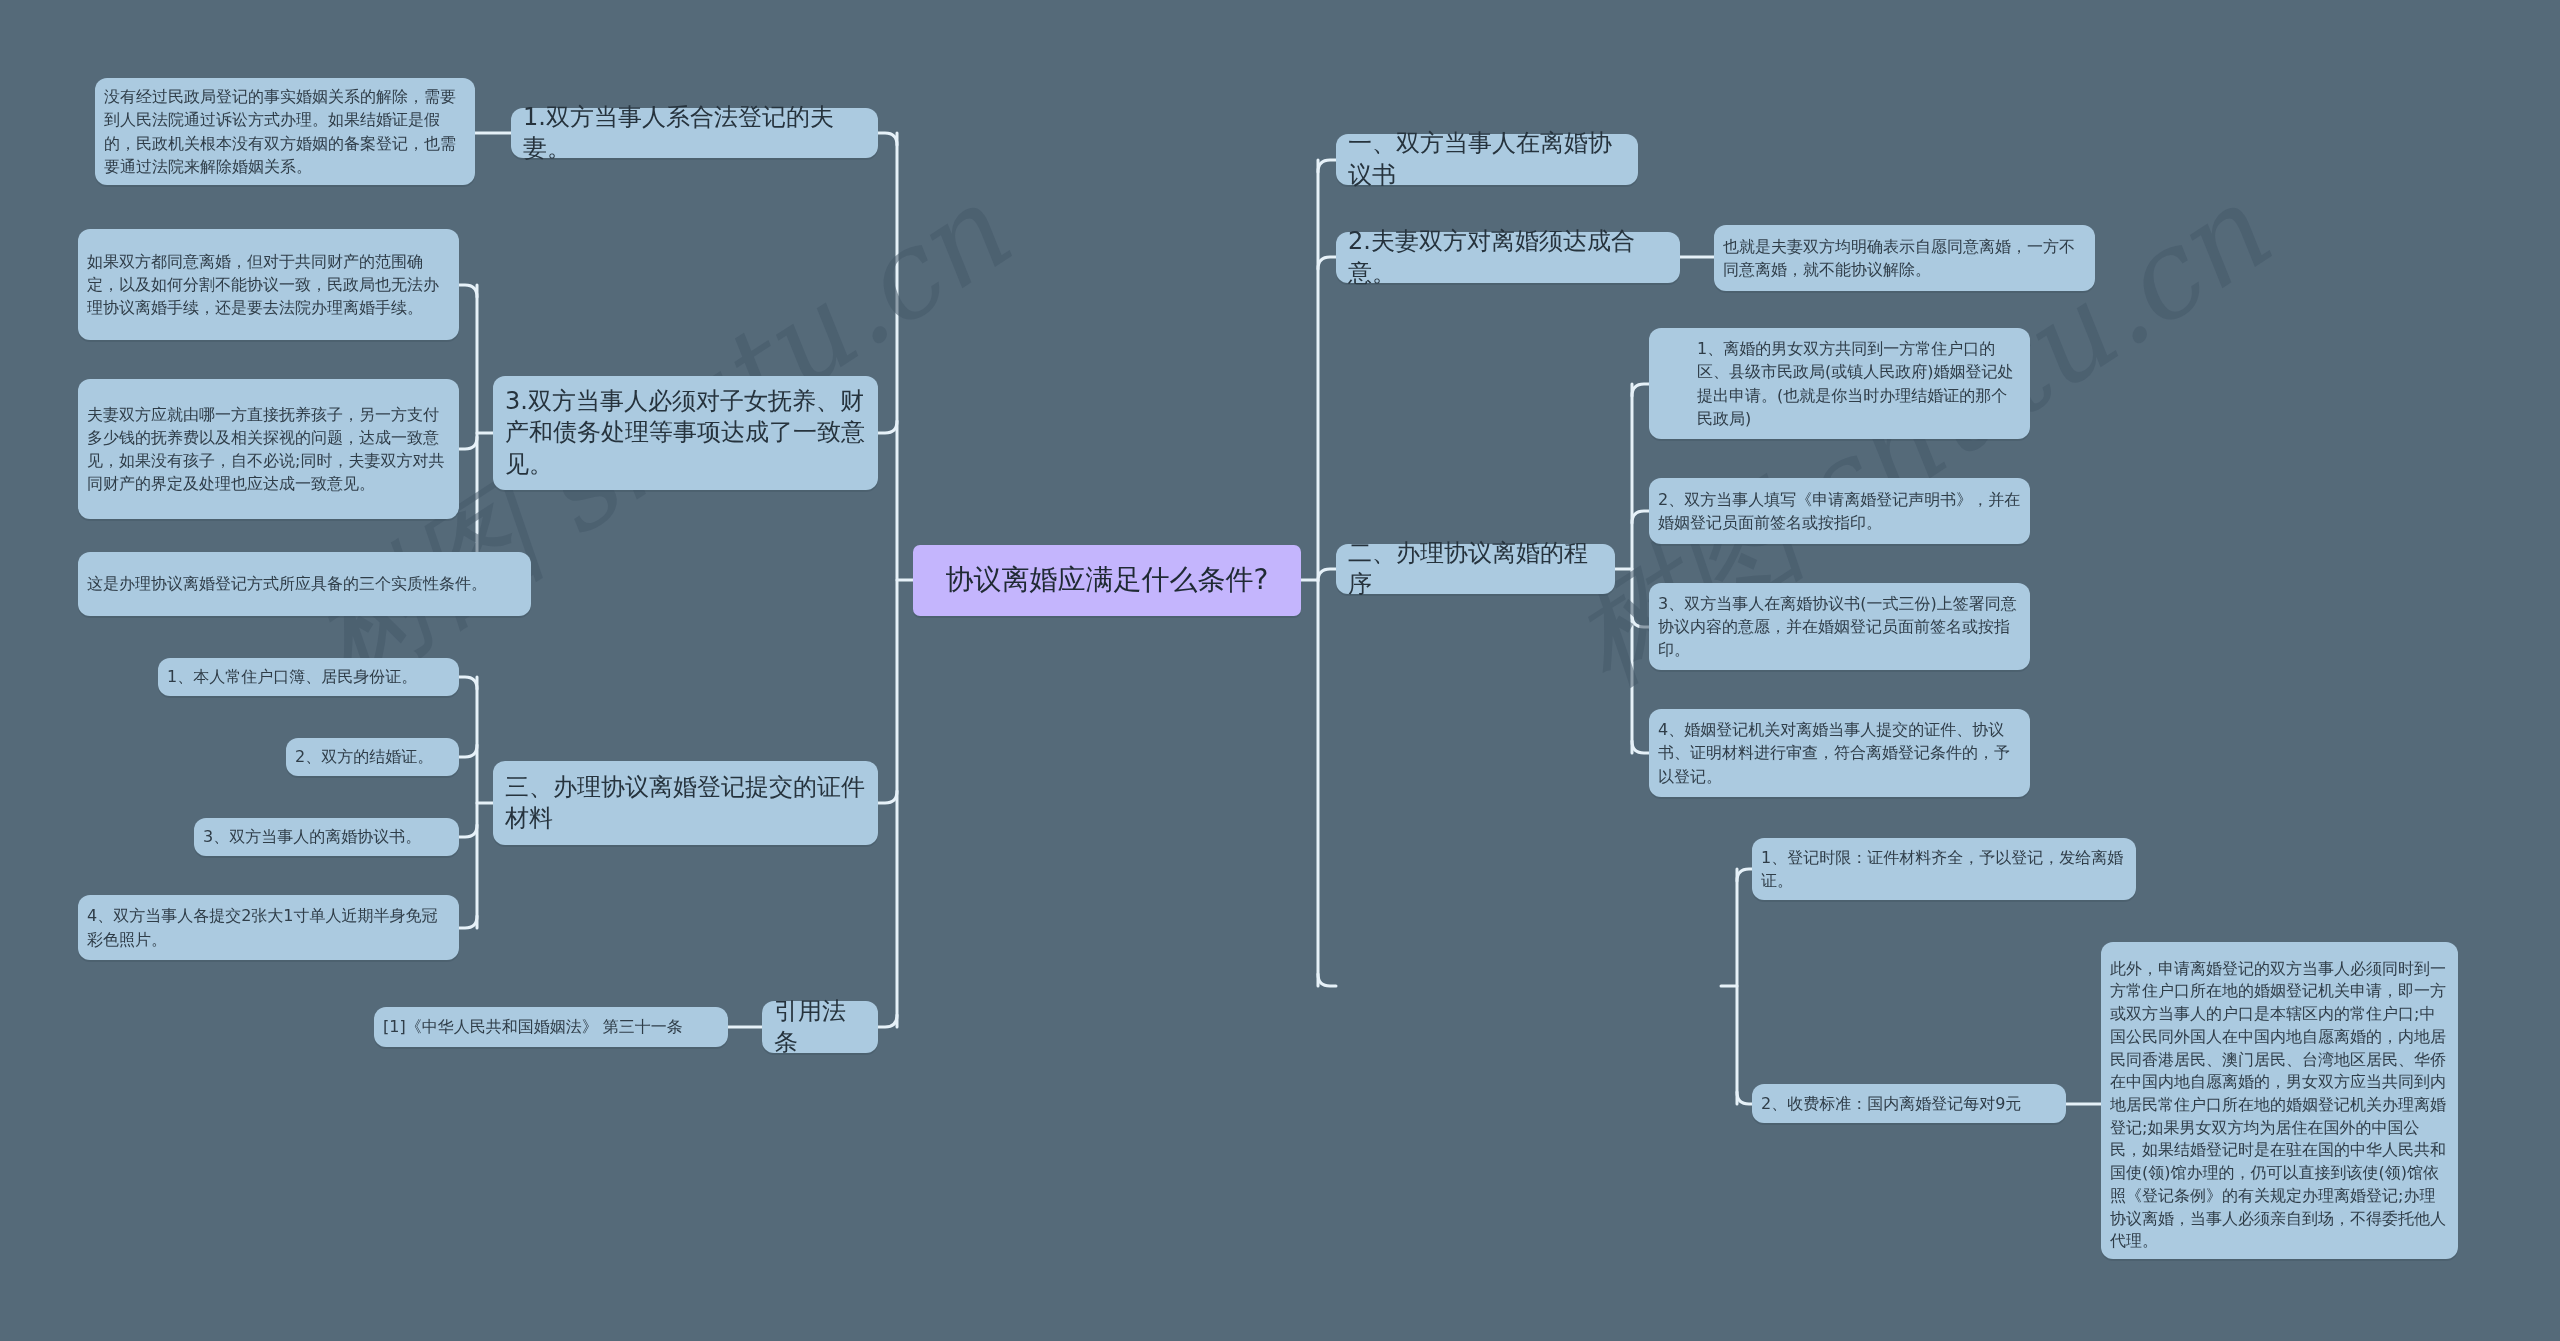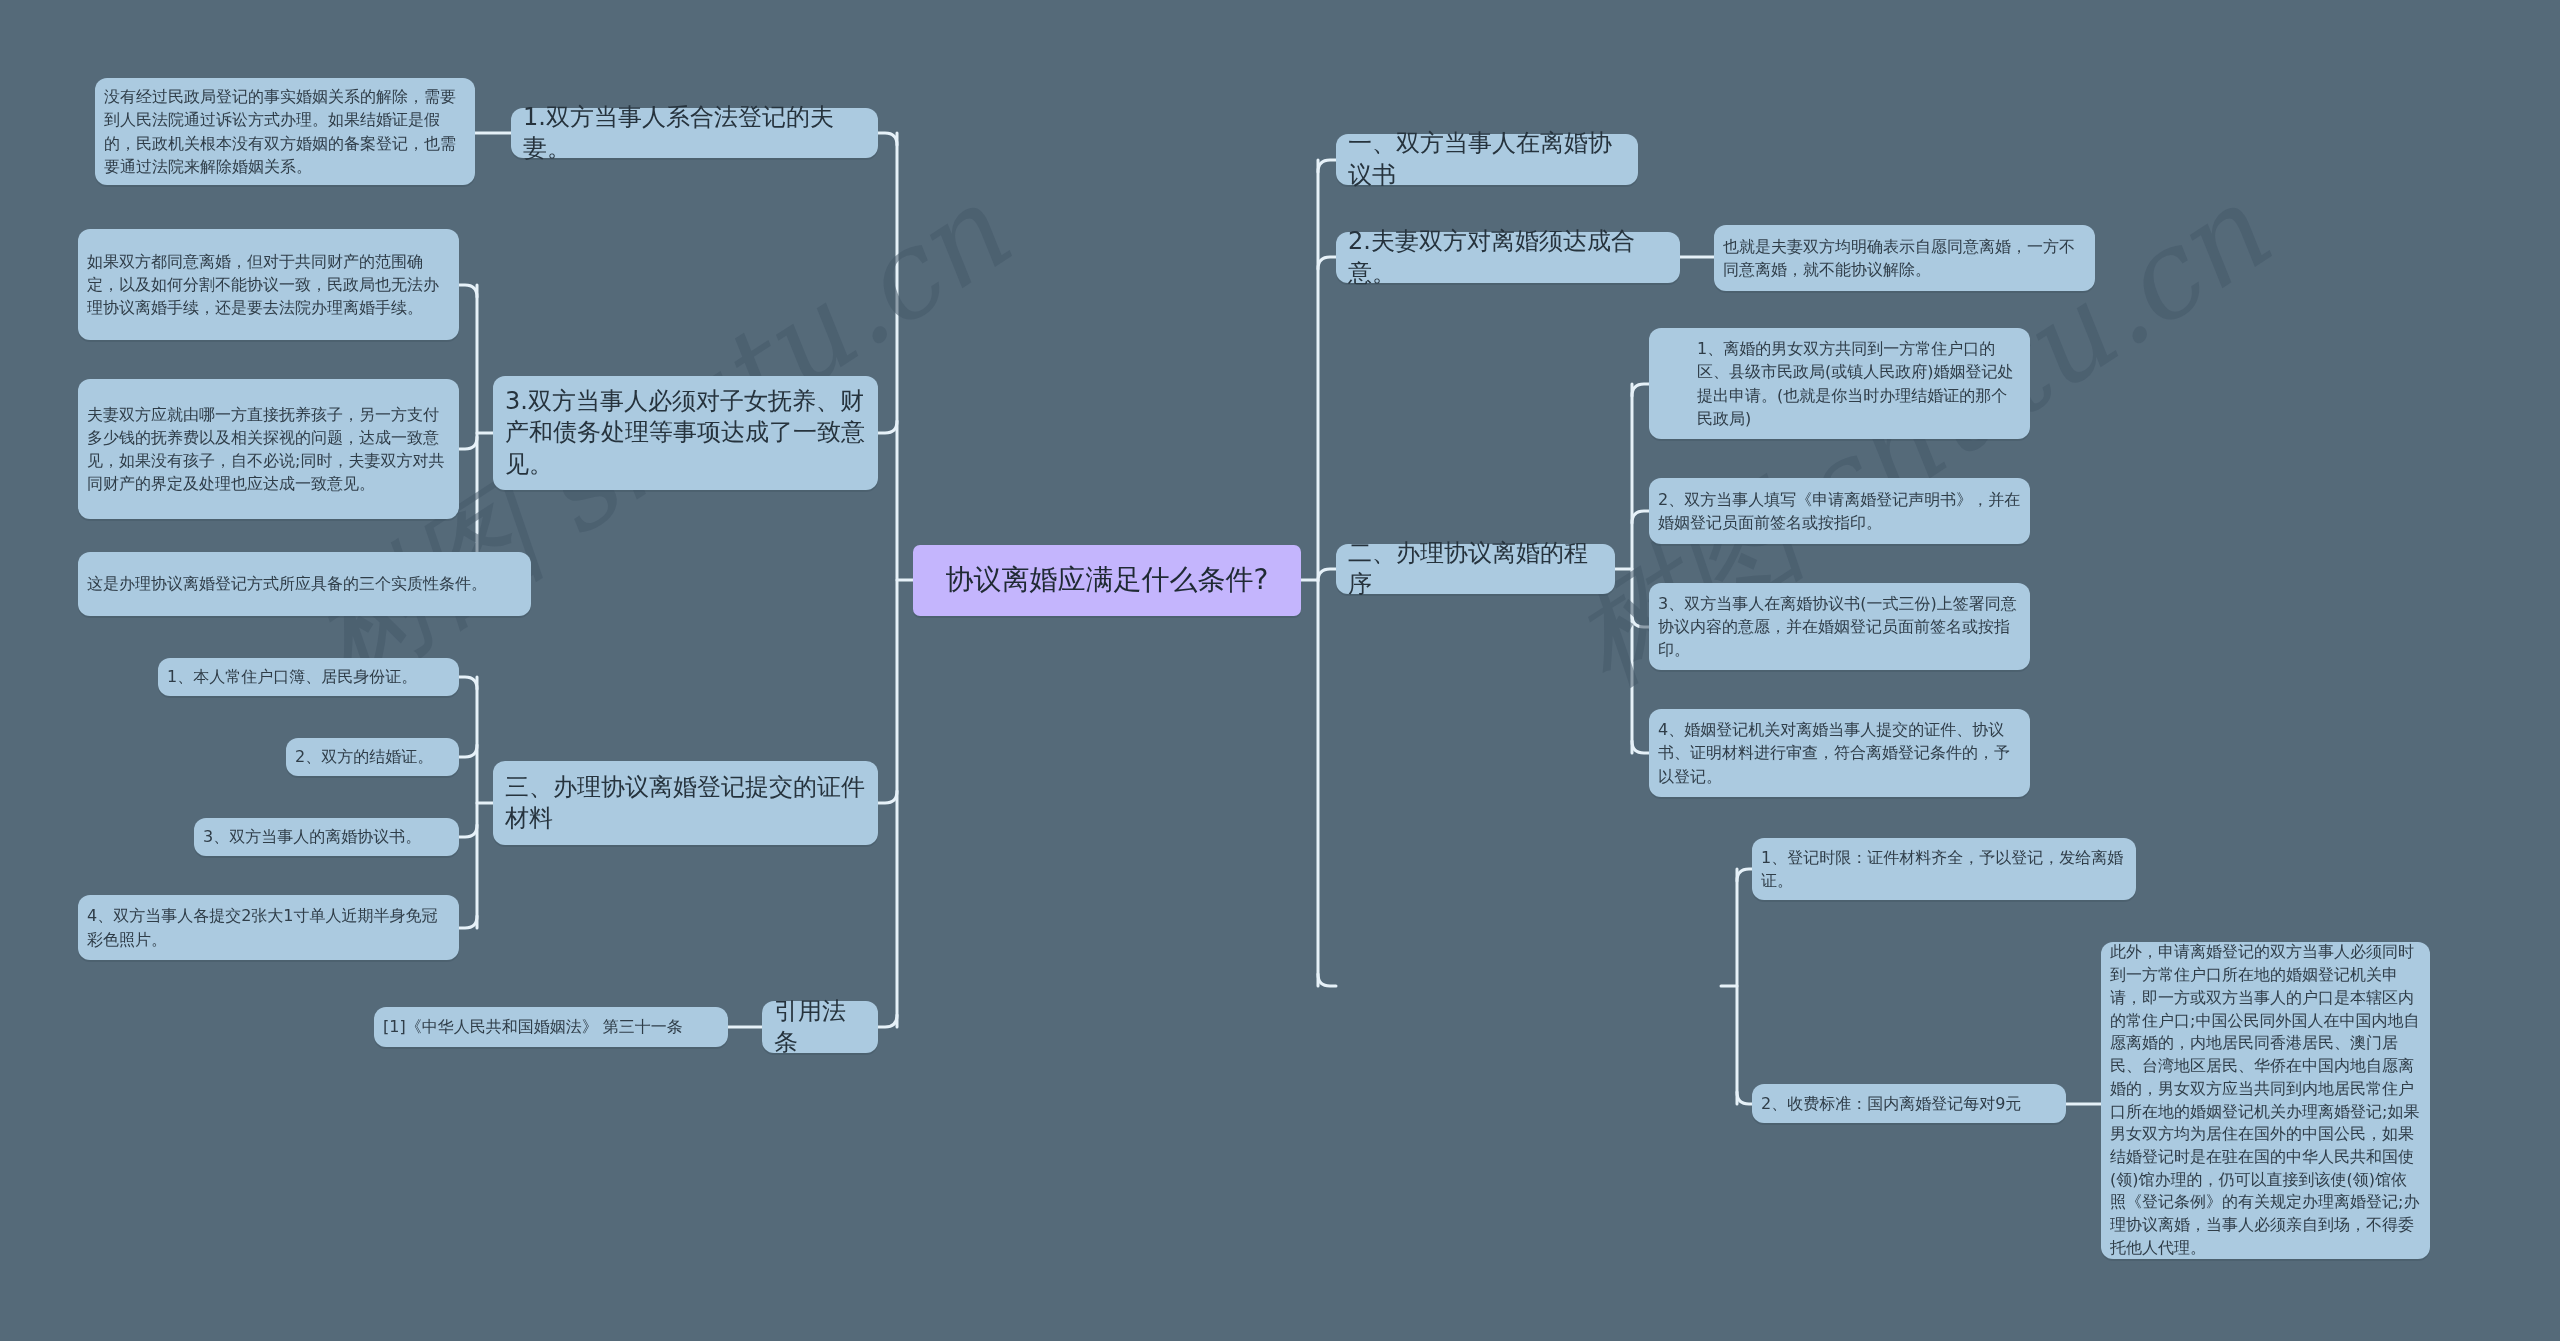--- a/index.html
+++ b/index.html
@@ -164,17 +164,17 @@
   <div class="node lvl2" style="left:1649px; top:709px; width:381px; height:88px;">
     <span>4、婚姻登记机关对离婚当事人提交的证件、协议书、证明材料进行审查，符合离婚登记条件的，予以登记。</span>
   </div>
 
   <div class="node lvl2" style="left:1752px; top:838px; width:384px; height:62px;">
     <span>1、登记时限：证件材料齐全，予以登记，发给离婚证。</span>
   </div>
   <div class="node lvl2" style="left:1752px; top:1084px; width:314px; height:39px;">
     <span>2、收费标准：国内离婚登记每对9元</span>
   </div>
-  <div class="node lvl2" style="left:2101px; top:942px; width:329px; height:317px; align-items:center; line-height:1.42;">
+  <div class="node lvl2" style="left:2101px; top:942px; width:357px; height:317px; align-items:flex-end; line-height:1.42;">
     <span>此外，申请离婚登记的双方当事人必须同时到一方常住户口所在地的婚姻登记机关申请，即一方或双方当事人的户口是本辖区内的常住户口;中国公民同外国人在中国内地自愿离婚的，内地居民同香港居民、澳门居民、台湾地区居民、华侨在中国内地自愿离婚的，男女双方应当共同到内地居民常住户口所在地的婚姻登记机关办理离婚登记;如果男女双方均为居住在国外的中国公民，如果结婚登记时是在驻在国的中华人民共和国使(领)馆办理的，仍可以直接到该使(领)馆依照《登记条例》的有关规定办理离婚登记;办理协议离婚，当事人必须亲自到场，不得委托他人代理。</span>
   </div>
 
 </div>
 
 </body></html>

